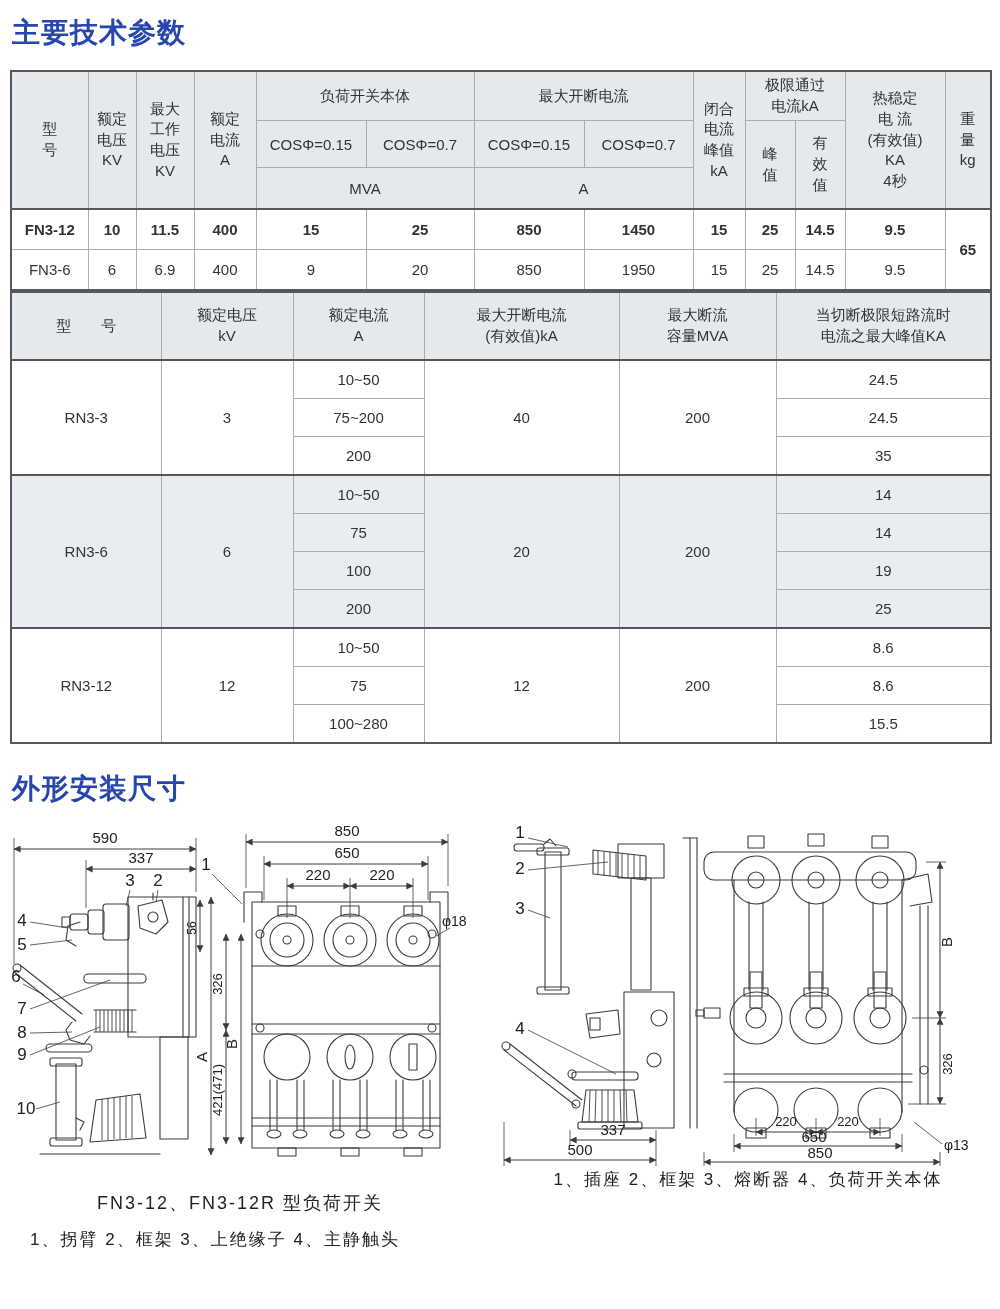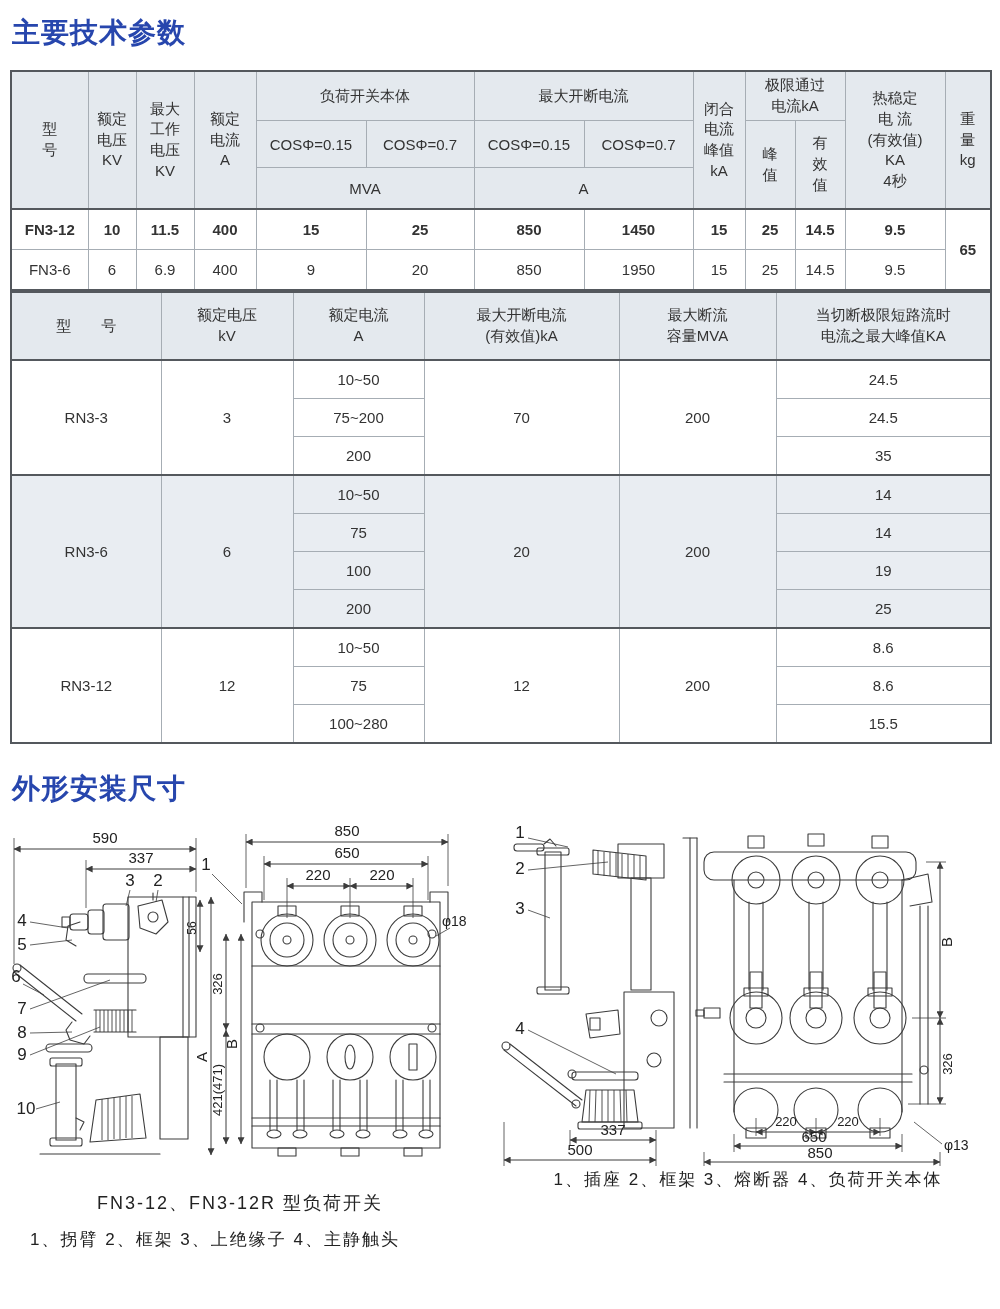--- a/index.html
+++ b/index.html
@@ -160,21 +160,21 @@
 (有效值)kA</th>
       <th class="pre">最大断流
 容量MVA</th>
       <th class="pre">当切断极限短路流时
 电流之最大峰值KA</th>
     </tr>
     <tr class="gstart">
       <td rowspan="3">RN3-3</td>
       <td rowspan="3">3</td>
       <td>10~50</td>
-      <td rowspan="3">70</td>
+      <td rowspan="3">40</td>
       <td rowspan="3">200</td>
       <td>24.5</td>
     </tr>
     <tr>
       <td>75~200</td>
       <td>24.5</td>
     </tr>
     <tr>
       <td>200</td>
       <td>35</td>

